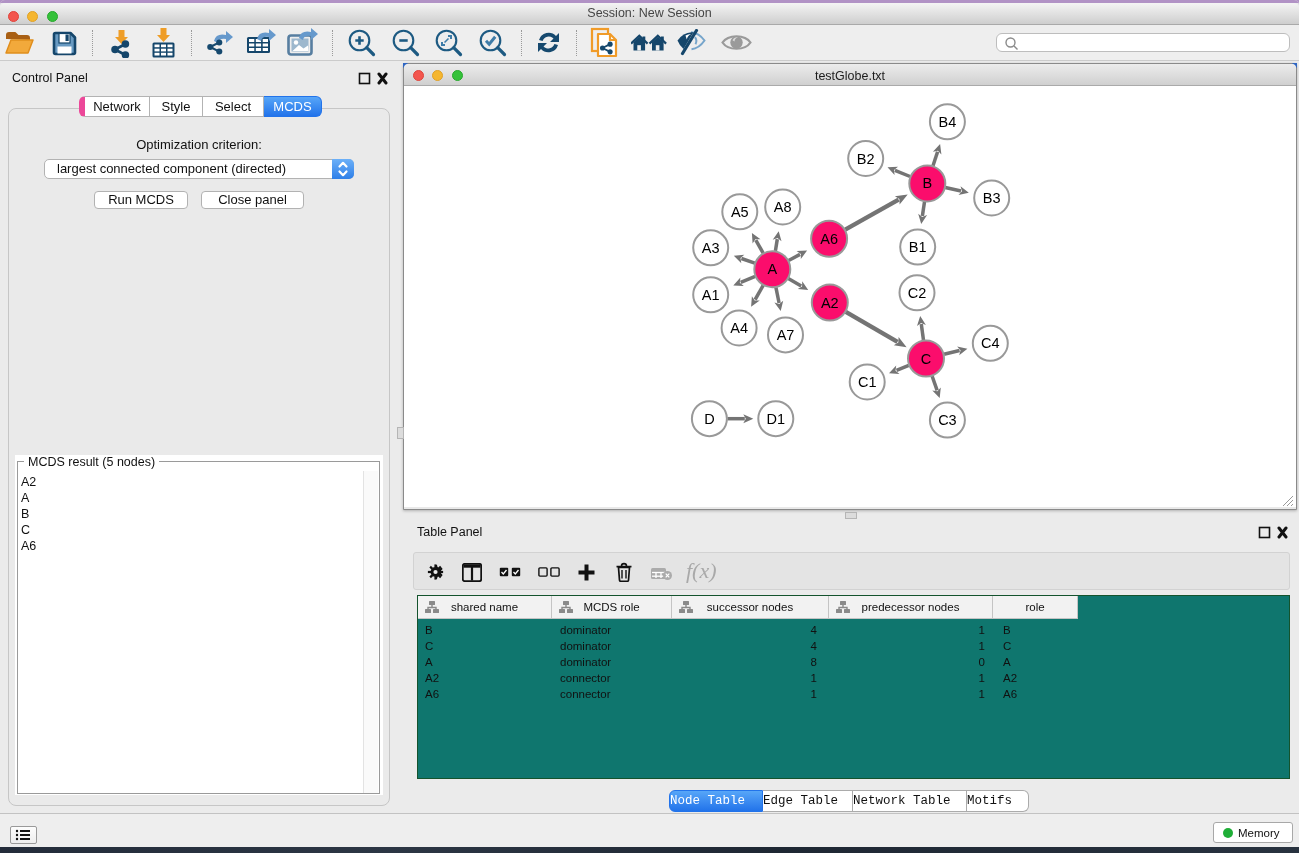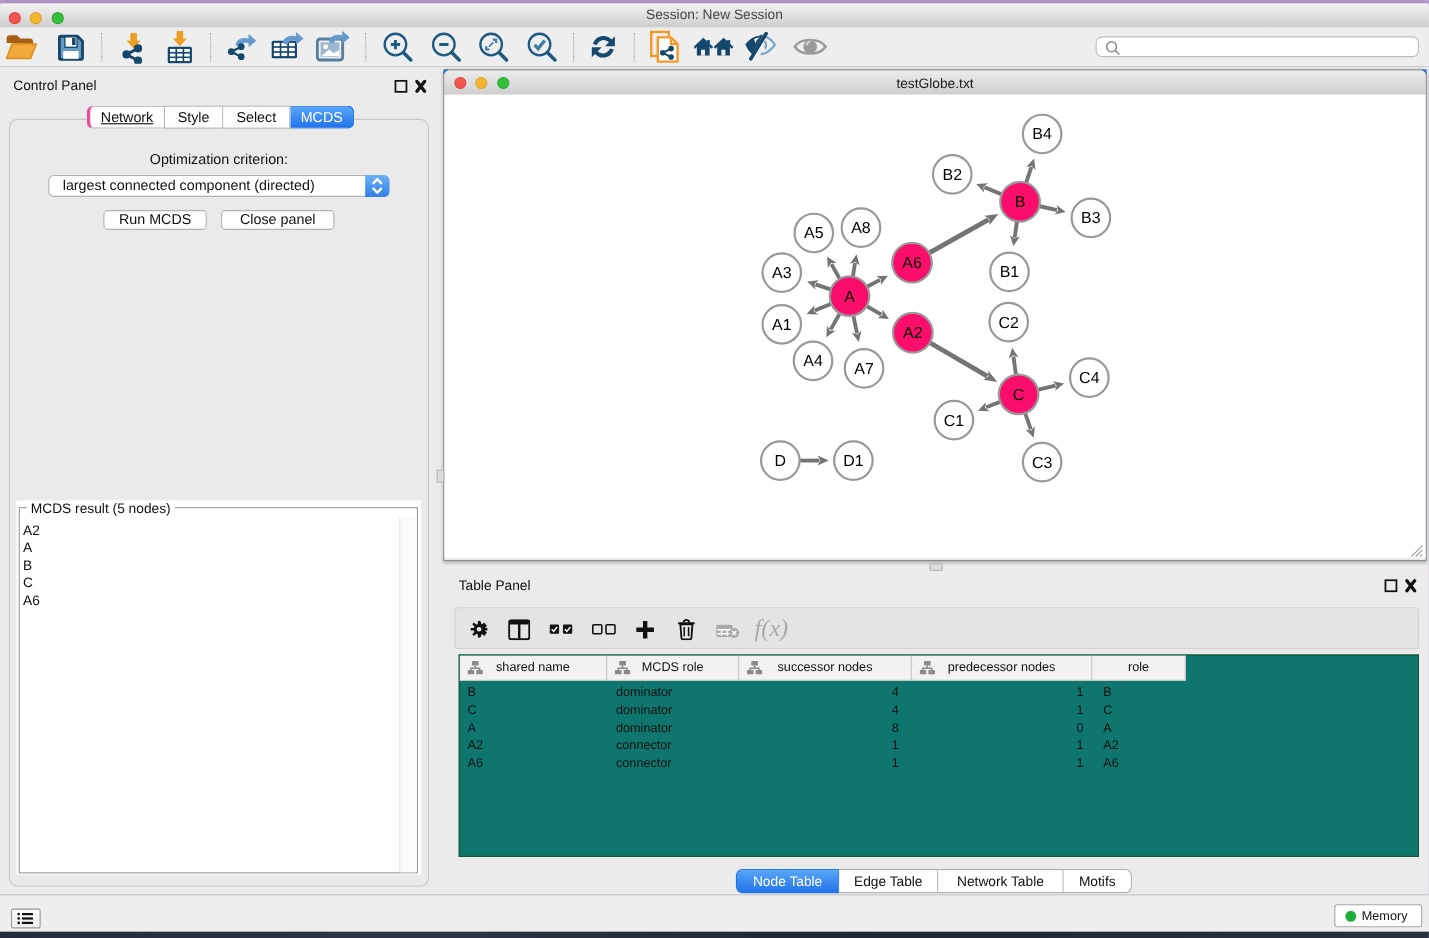--- a/index.html
+++ b/index.html
@@ -12,21 +12,21 @@
 #titlebar .title { position:absolute; left:0; right:0; top:2.5px; text-align:center; font-size:12.5px; color:#454545; }
 .tl { position:absolute; border-radius:50%; }
 #toolbar { position:absolute; left:0; top:25px; width:1299px; height:36px; background:#eeeeee; border-bottom:1px solid #cbcbcb; }
 .tsep { position:absolute; top:5px; height:26px; width:0; border-left:1px dotted #9a9a9a; }
 #searchbox { position:absolute; left:996px; top:33px; width:294px; height:19px; background:#fff; border:1px solid #bdbdbd; border-radius:6px; }
 
 #cp-title { position:absolute; left:12px; top:71px; font-size:12.5px; color:#111; }
 #cp-box { position:absolute; left:8px; top:108px; width:382px; height:698px; background:#eaeaea; border:1px solid #c6c6c6; border-radius:8px; }
 .tabrow { position:absolute; display:flex; }
 .tab { height:21px; line-height:20px; text-align:center; font-size:13px; color:#111; background:#fff; border:1px solid #b3b3b3; border-left:none; }
-.tab.first { border-left:3px solid #ec4899; border-radius:6px 0 0 6px;text-decoration:underline; }
+.tab.first { border-left:6px solid #ec4899; border-radius:6px 0 0 6px; }
 .tab.last { border-radius:0 6px 6px 0; }
 .tab.sel { background:linear-gradient(#57a6f8,#2273ea); color:#fff; border-color:#2273ea; }
 #optlabel { position:absolute; left:0; width:398px; top:137px; text-align:center; font-size:13px; color:#111; }
 #dropdown { position:absolute; left:44px; top:159px; width:310px; height:20px; background:#fff; border:1px solid #b2b2b2; border-radius:5px; font-size:13px; line-height:18px; color:#111; padding-left:12px; }
 #ddbtn { position:absolute; right:-1px; top:-1px; width:22px; height:20px; background:linear-gradient(#6cb0f8,#2e7fe8); border-radius:0 5px 5px 0; }
 .btn { position:absolute; height:18px; background:#fff; border:1px solid #b2b2b2; border-radius:4px; font-size:13px; line-height:16px; text-align:center; color:#111; }
 #mcds-white { position:absolute; left:15px; top:455px; width:368px; height:340px; background:#fff; }
 #mcds-group { position:absolute; left:17px; top:461px; width:363px; height:333px; border:1px solid #9a9a9a; }
 #mcds-label { position:absolute; left:6px; top:-7px; background:#fff; padding:0 4px; font-size:12.5px; color:#111; }
 #mcds-list { position:absolute; left:3px; top:12px; font-size:12.5px; color:#111; line-height:16px; }
@@ -36,21 +36,21 @@
 #nettitle { position:absolute; left:0; top:0; width:100%; height:22px; background:linear-gradient(#ececec,#d0d0d0); border-bottom:1px solid #aaa; border-radius:4px 4px 0 0; }
 #nettitle .title { position:absolute; left:0; right:0; top:5px; text-align:center; font-size:12.5px; color:#1c1c1c; }
 #netcanvas { position:absolute; left:0px; top:22px; width:892px; height:421px; background:#fff; }
 
 #tp-title { position:absolute; left:417px; top:525px; font-size:12.5px; color:#111; }
 #tbl-white { position:absolute; left:417px; top:595px; width:873px; height:184px; background:#0f766e; border:1px solid #14532d; }
 #tbl-header { position:absolute; left:0; top:0; height:23px; background:#f2f2f2; border-bottom:1px solid #c4c4c4; }
 .th { position:absolute; top:0; height:23px; border-right:1px solid #c4c4c4; font-size:11.5px; color:#111; text-align:center; line-height:23px; }
 .trow { position:absolute; font-size:11.5px; color:#111; height:16px; line-height:16px; }
 .tabs2 { position:absolute; display:flex; }
-.tab2 { height:22px; line-height:21px; text-align:center; font-size:12.5px; color:#111; background:#fff; border:1px solid #ababab; border-left:none; padding:0 12px; }
+.tab2 { height:22px; line-height:21px; text-align:left; font-size:12.5px; color:#111; background:#fff; border:1px solid #ababab; border-left:none; padding:0 12px;font-family:Liberation Mono, monospace; }
 .tab2.first { border-left:1px solid #ababab; border-radius:6px 0 0 6px; }
 .tab2.last { border-radius:0 6px 6px 0; }
 .tab2.sel { background:linear-gradient(#57a6f8,#2273ea); color:#fff; border-color:#2273ea; }
 
 #statusbar { position:absolute; left:0; top:813px; width:1299px; height:34px; background:#eeeeee; border-top:1px solid #c2c2c2; }
 #memb { position:absolute; left:1213px; top:8px; width:80px; height:21px; background:#fff; border:1px solid #a8a8a8; border-radius:3px; }
 #deskbottom { position:absolute; left:0; top:847px; width:1299px; height:6px; background:linear-gradient(90deg,#232c3a,#2c3644 30%,#1e2733 60%,#28323f); }
 </style>
 </head>
 <body>

